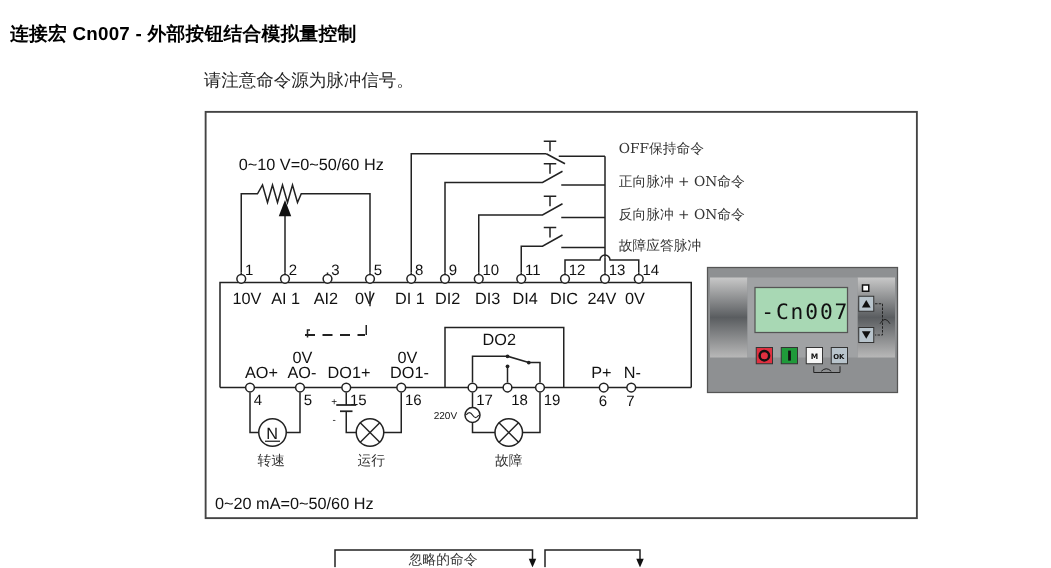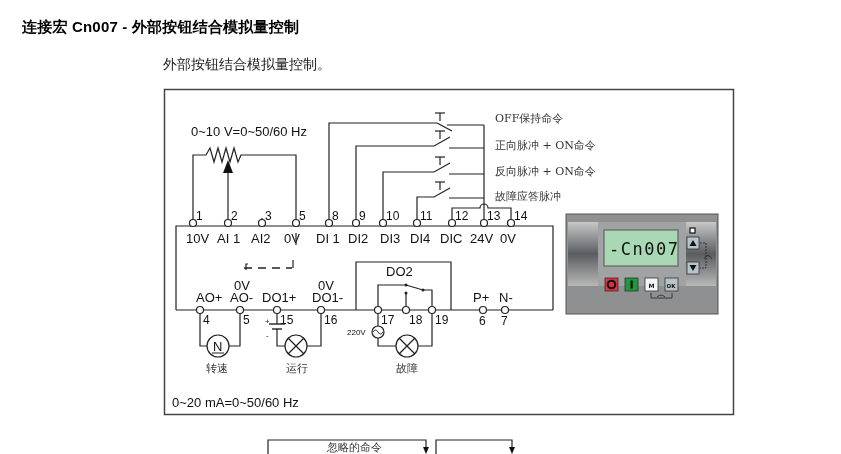--- a/index.html
+++ b/index.html
@@ -1,31 +1,31 @@
 <!DOCTYPE html>
 <html><head>
 <meta charset="utf-8">
 <style>
   html, body { margin:0; padding:0; background:#ffffff; }
   body { width:841px; height:454px; position:relative; overflow:hidden; font-family:"DejaVu Sans", sans-serif; color:#000; }
-  .title { position:absolute; left:22px; top:18px; font-size:15px; font-weight:bold; font-family:"Liberation Sans", "DejaVu Sans", sans-serif; letter-spacing:0.2px; }
+  .title { position:absolute; left:8px; top:18px; font-size:15px; font-weight:bold; font-family:"Liberation Sans", "DejaVu Sans", sans-serif; letter-spacing:0.2px; }
   .note { position:absolute; left:163px; top:56px; font-size:14px; font-family:"DejaVu Serif", serif; color:#222; }
   svg { position:absolute; left:0; top:0; }
   .lbl { font-family:"Liberation Sans", sans-serif; font-size:13px; fill:#111; }
   .num { font-family:"Liberation Sans", sans-serif; font-size:12px; fill:#111; }
   .cn { font-family:"DejaVu Serif", serif; font-size:11px; fill:#333; }
   .sm { font-family:"Liberation Sans", sans-serif; font-size:8px; fill:#111; }
   .wire { stroke:#222; stroke-width:1.2; fill:none; }
   .term { fill:#fff; stroke:#222; stroke-width:1.2; }
 </style>
 </head>
 <body>
 
 <div class="title">连接宏 Cn007 - 外部按钮结合模拟量控制</div>
-<div class="note">外部按钮结合模拟量控制。</div>
+<div class="note">请注意命令源为脉冲信号。</div>
 
 <svg width="841" height="454" viewBox="0 0 841 454">
   <defs>
     <linearGradient id="sideGrad" x1="0" y1="0" x2="0" y2="1">
       <stop offset="0" stop-color="#c8c8c8"></stop>
       <stop offset="0.5" stop-color="#5a5d60"></stop>
       <stop offset="1" stop-color="#b8b8b8"></stop>
     </linearGradient>
   </defs>
 

